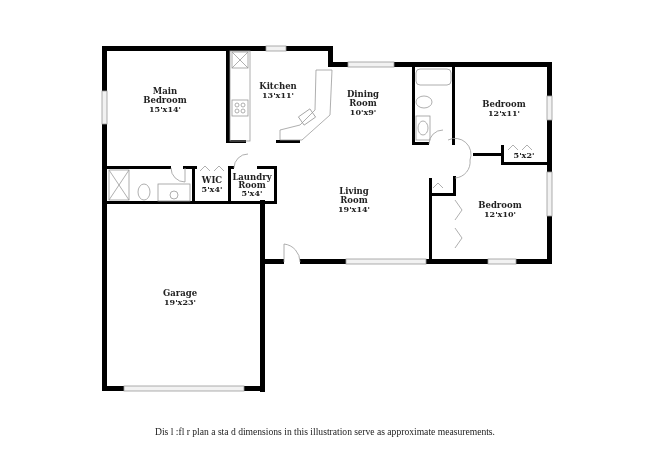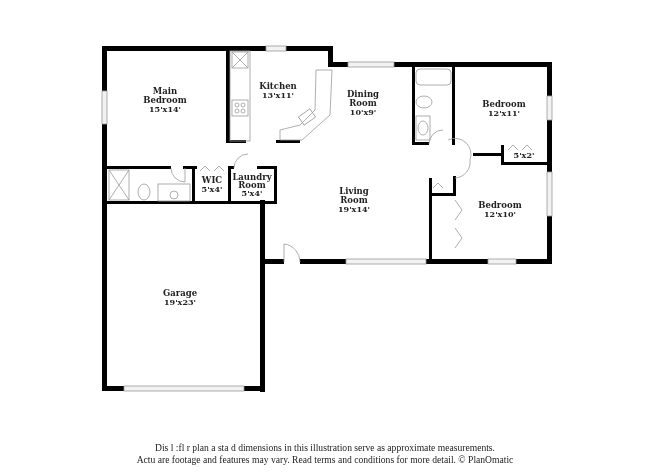--- a/index.html
+++ b/index.html
@@ -3,21 +3,21 @@
 <meta charset="utf-8">
 <style>
   html, body { margin:0; padding:0; background:#ffffff; }
   body { width:650px; height:473px; position:relative; overflow:hidden; font-family:"DejaVu Serif", "Liberation Serif", serif; }
   #plan { position:absolute; left:0; top:0; width:650px; height:473px; }
   .wall { fill:#000; }
   .fixture { fill:none; stroke:#9a9a9a; stroke-width:0.8; }
   .window { fill:#f2f2f2; stroke:#9a9a9a; stroke-width:0.8; }
   .label { font-family:"DejaVu Serif", "Liberation Serif", serif; font-size:8.5px; font-weight:bold; fill:#222; text-anchor:middle; }
   .dim { font-family:"DejaVu Serif", "Liberation Serif", serif; font-size:8px; font-weight:bold; fill:#222; text-anchor:middle; }
-  #disclaimer { position:absolute; left:0; width:650px; top:426px; text-align:center; font-family:"Liberation Serif", serif; font-size:9.6px; color:#222; line-height:12px;margin-top:16px; }
+  #disclaimer { position:absolute; left:0; width:650px; top:426px; text-align:center; font-family:"Liberation Serif", serif; font-size:9.6px; color:#222; line-height:12px; }
 </style>
 </head>
 <body>
 
 <svg id="plan" viewBox="0 0 650 473" xmlns="http://www.w3.org/2000/svg">
 
   <g>
 
     <rect class="wall" x="102" y="46" width="164" height="5"></rect>
     <rect class="wall" x="286" y="46" width="46" height="5"></rect>
@@ -156,14 +156,13 @@
     <text class="label" x="500" y="208"><tspan>Bedroom</tspan></text>
     <text class="dim" x="500" y="217"><tspan>12'x10'</tspan></text>
 
     <text class="label" x="180" y="296"><tspan>Garage</tspan></text>
     <text class="dim" x="180" y="305"><tspan>19'x23'</tspan></text>
   </g>
 </svg>
 
 <div id="disclaimer">
   <div>Dis      l  :fl   r plan a   sta  d dimensions in this illustration serve as approximate measurements.</div>
-  <div>Actu     are footage and features may vary. Read terms and conditions for more detail. © PlanOmatic</div>
 </div>
 
 </body></html>

